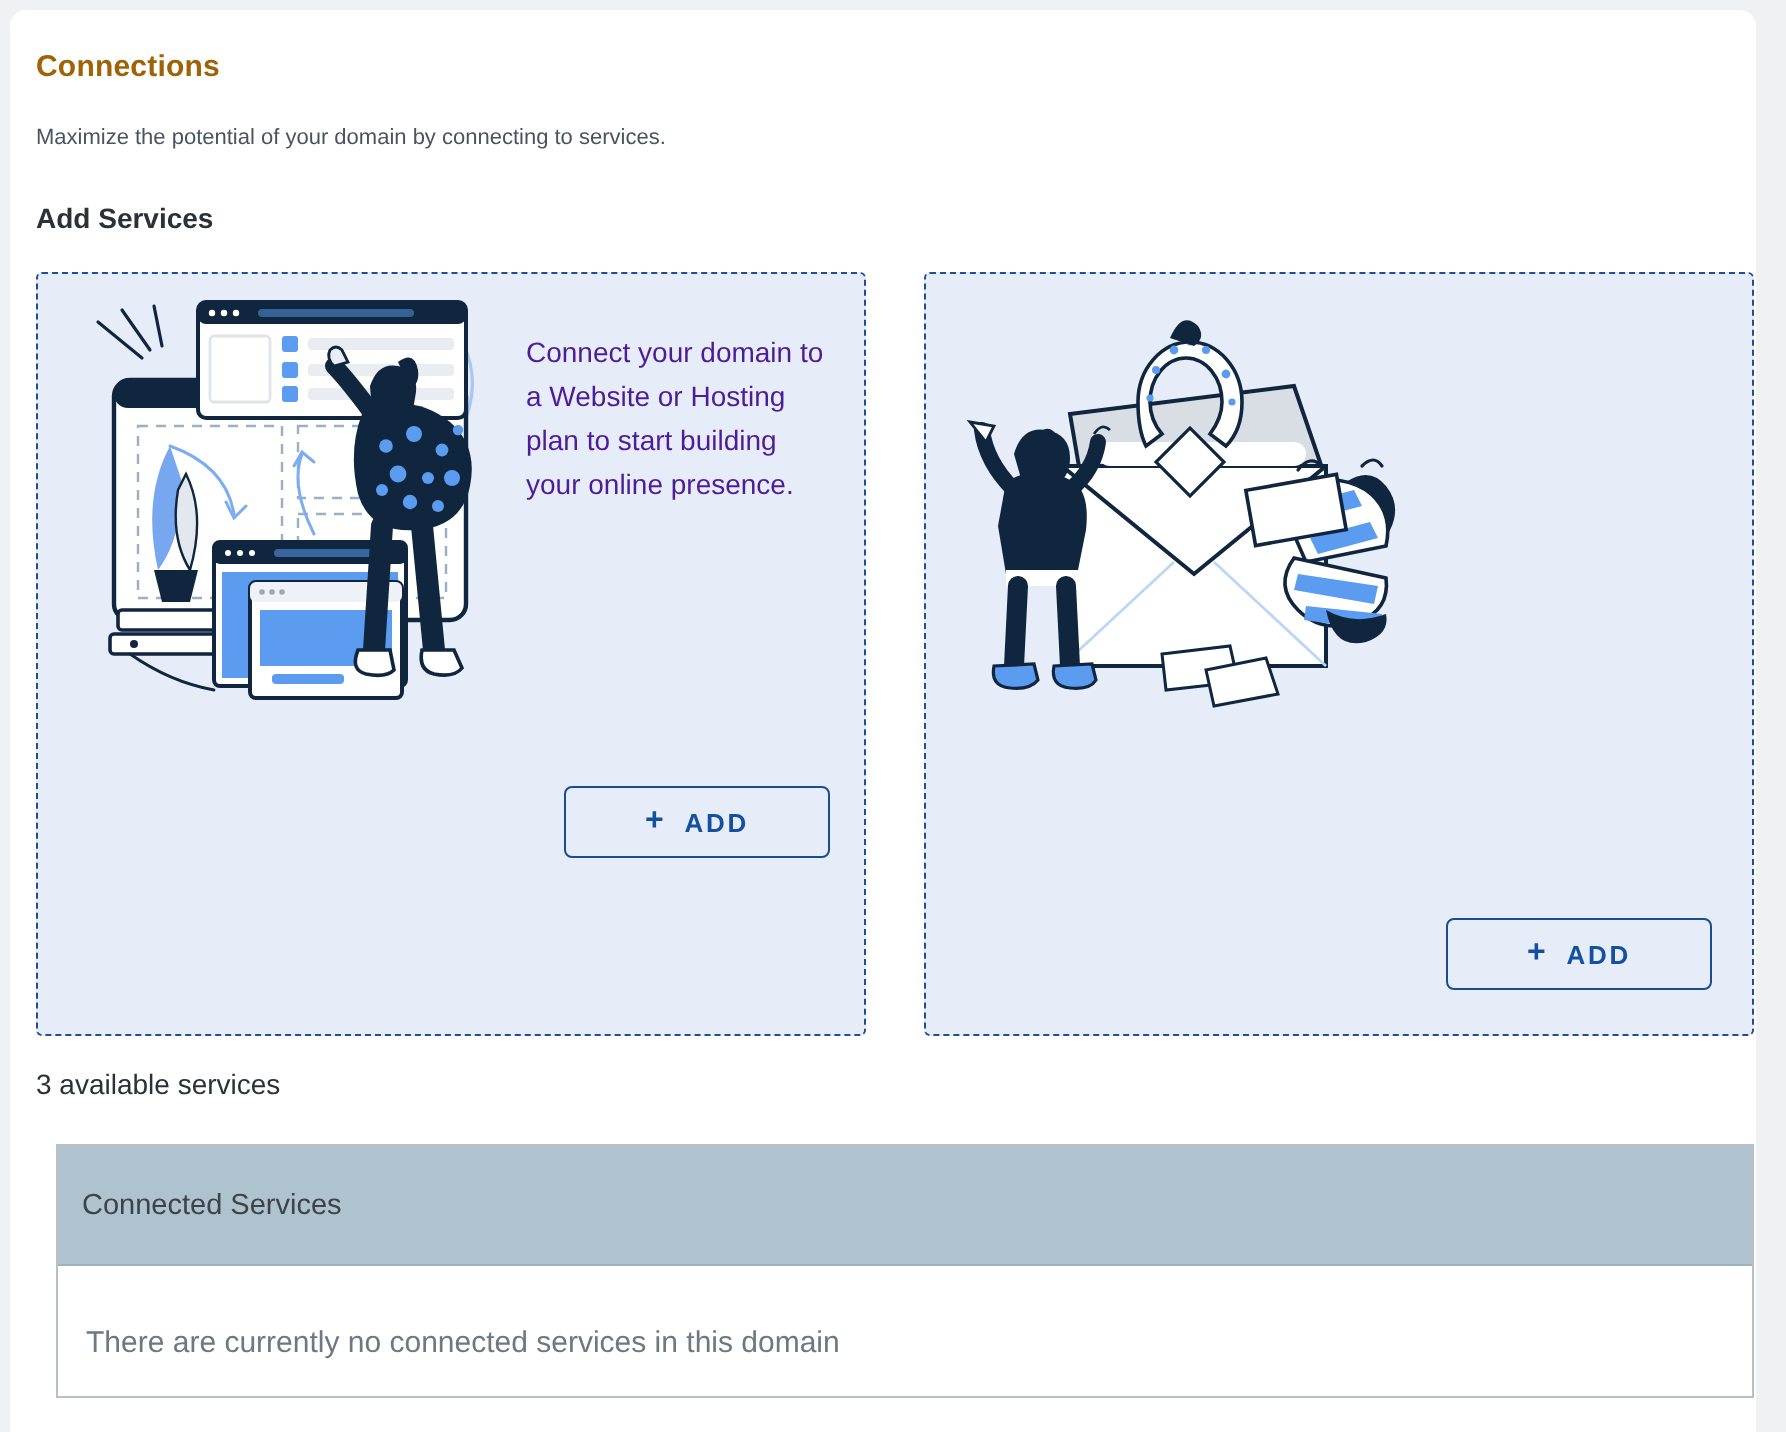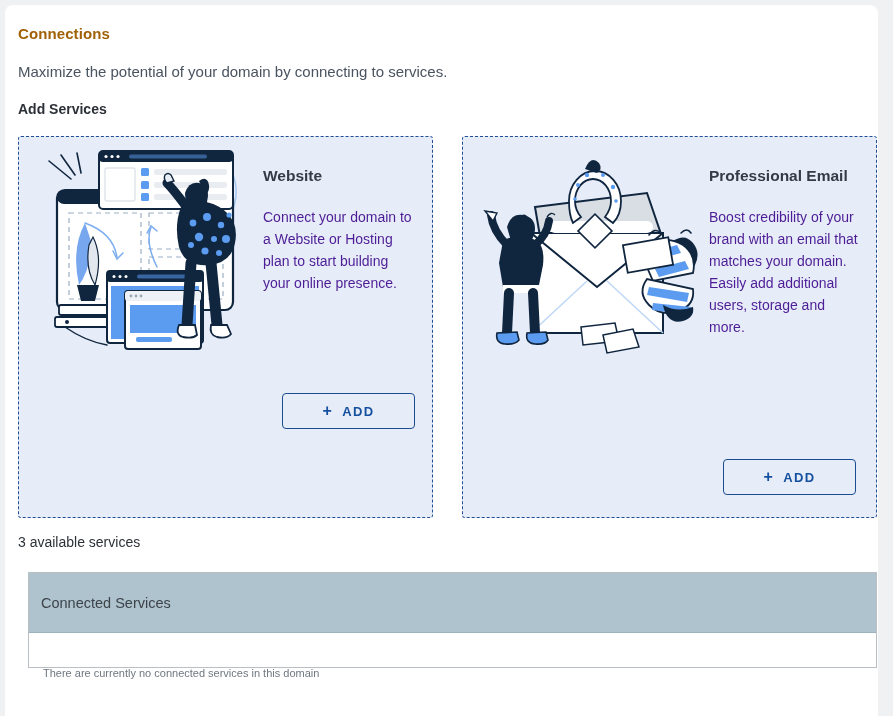--- a/index.html
+++ b/index.html
@@ -32,21 +32,21 @@
     font-size: 15px;
     font-weight: bold;
     color: #a16207;
     letter-spacing: 0.1px;
   }
 
   .section-sub {
     position: absolute;
     left: 13px;
     top: 58px;
-    font-size: 15px;
+    font-size: 11px;
     color: #4a5460;
   }
 
   .add-services-label {
     position: absolute;
     left: 13px;
     top: 96px;
     font-size: 14px;
     font-weight: bold;
     color: #2c3137;
@@ -140,21 +140,21 @@
     top: 529px;
     font-size: 14px;
     color: #2c3137;
   }
 
   .connected-panel {
     position: absolute;
     left: 23px;
     top: 567px;
     width: 849px;
-    height: 96px;
+    height: 127px;
     border: 1px solid #b9bfc5;
     background: #ffffff;
     box-sizing: border-box;
   }
 
   .panel-header {
     height: 60px;
     background: #aec3ce;
     display: flex;
     align-items: center;
@@ -166,21 +166,21 @@
   .panel-header-title {
     font-size: 14.5px;
     color: #3d4349;
   }
 
   .panel-body {
     padding: 30px 0 0 14px;
   }
 
   .empty-msg {
-    font-size: 11px;
+    font-size: 15px;
     color: #6f7780;
   }
 </style>
 </head>
 <body>
 
 <div class="page-card">
 
   <div class="section-title">Connections</div>
   <div class="section-sub">Maximize the potential of your domain by connecting to services.</div>
@@ -277,21 +277,20 @@
           </g>
           <path d="M152 60 q-12 -16 -18 -22" stroke="#10263f" stroke-width="9" fill="none" stroke-linecap="round"></path>
           <path d="M134 38 q-4 -4 -2 -8 q3 -3 6 0 l3 6 Z" fill="#e8eef5" stroke="#10263f" stroke-width="1.4"></path>
           <path d="M158 118 l-4 62 M178 118 l6 62" stroke="#10263f" stroke-width="11" stroke-linecap="round" fill="none"></path>
           <path d="M146 180 q-4 10 4 12 q10 2 14 -2 l-2 -10 Z" fill="#ffffff" stroke="#10263f" stroke-width="1.8"></path>
           <path d="M178 180 q-2 10 6 12 q10 2 14 -3 l-4 -9 Z" fill="#ffffff" stroke="#10263f" stroke-width="1.8"></path>
         </svg>
       </div>
 
       <div class="card-copy">
-        <p class="card-title">Website</p>
         <p class="card-desc">Connect your domain to a Website or Hosting plan to start building your online presence.</p>
       </div>
 
       <button class="add-btn">
         <span class="plus-glyph">+</span>
         <span>ADD</span>
       </button>
     </div>
 
     <div class="service-card right">
@@ -344,24 +343,20 @@
           </g>
           <path d="M186 160 q14 8 30 2 q2 10 -10 14 q-16 4 -20 -16 Z" fill="#10263f"></path>
           <path d="M172 90 q6 -8 12 -2 M204 88 q6 -6 10 0" stroke="#10263f" stroke-width="1.6" fill="none" stroke-linecap="round"></path>
           <rect x="148" y="96" width="46" height="28" transform="rotate(-10 171 110)" fill="#ffffff" stroke="#10263f" stroke-width="1.8"></rect>
 
           <path d="M104 182 l34 -4 l4 18 l-36 4 Z" fill="#ffffff" stroke="#10263f" stroke-width="1.5"></path>
           <path d="M126 190 l30 -6 l6 18 l-32 6 Z" fill="#ffffff" stroke="#10263f" stroke-width="1.5"></path>
         </svg>
       </div>
 
-      <div class="card-copy">
-        <p class="card-title">Professional Email</p>
-        <p class="card-desc">Boost credibility of your brand with an email that matches your domain. Easily add additional users, storage and more.</p>
-      </div>
 
       <button class="add-btn">
         <span class="plus-glyph">+</span>
         <span>ADD</span>
       </button>
     </div>
 
   </div>
 
   <div class="available-count">3 available services</div>

